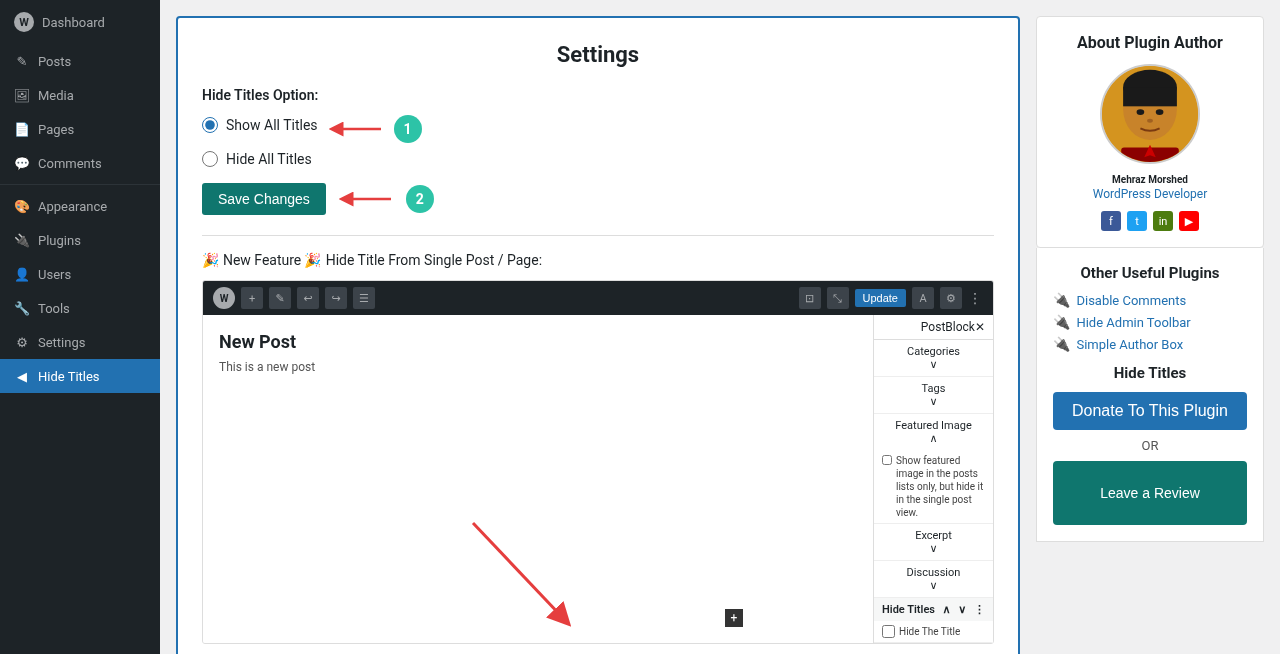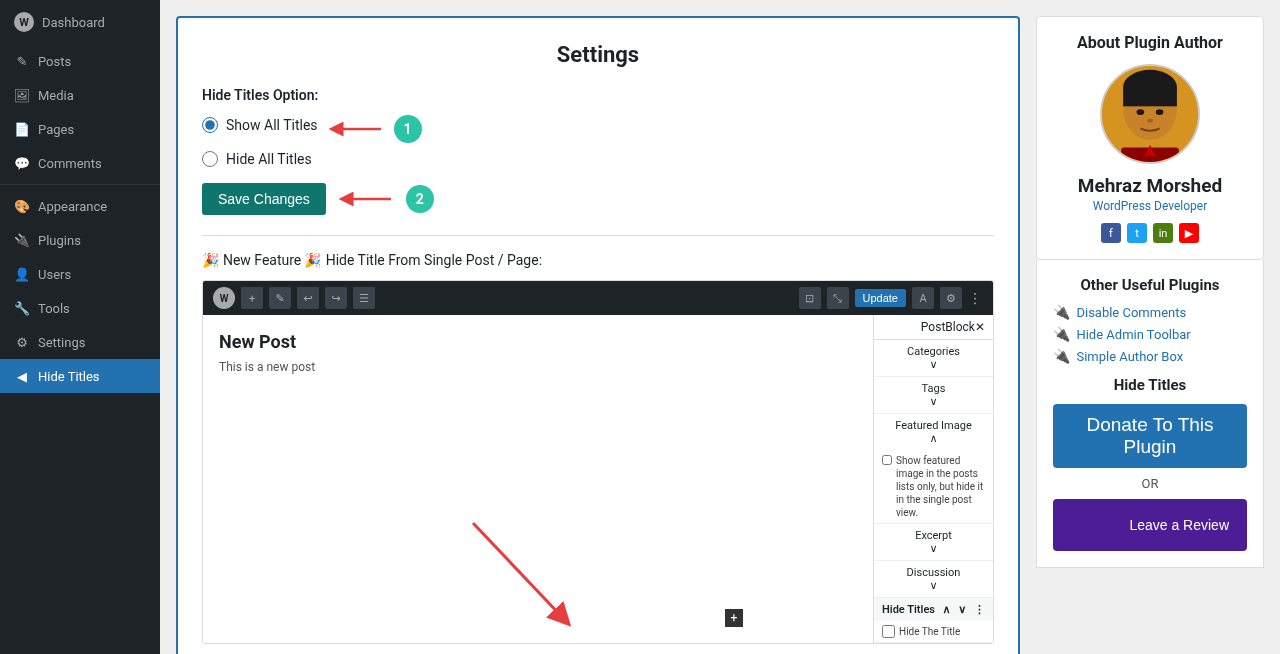--- a/index.html
+++ b/index.html
@@ -284,21 +284,21 @@
     .author-avatar {
       width: 100px; height: 100px;
       border-radius: 50%;
       overflow: hidden;
       margin: 0 auto 10px;
       background: #e0940d;
       border: 2px solid #ccc;
       display: flex; align-items: center; justify-content: center;
     }
     .author-name {
-      font-size: 19px;
+      font-size: 10px;
       font-weight: bold;
       color: #1d2327;
       margin-bottom: 2px;
     }
     .author-role {
       color: #2271b1;
       font-size: 12px;
       margin-bottom: 10px;
     }
     .social-icons { display: flex; gap: 6px; justify-content: center; margin-bottom: 0; }
@@ -345,43 +345,43 @@
       text-align: center;
       margin: 12px 0 10px;
     }
     .donate-btn {
       display: block;
       width: 100%;
       background: #2271b1;
       color: #fff;
       border: none;
       padding: 10px;
-      font-size: 19px;
+      font-size: 16px;
       border-radius: 4px;
       cursor: pointer;
       text-align: center;
       margin-bottom: 8px;
     }
     .or-text {
       text-align: center;
       color: #555;
       font-size: 13px;
       margin-bottom: 8px;
     }
     .review-btn {
       display: block;
       width: 100%;
-      background: #4c1d95;
+      background: #0f766e;
       color: #fff;
       border: none;
-      padding: 18px;
+      padding: 24px;
       font-size: 14px;
       border-radius: 4px;
       cursor: pointer;
-      text-align: right;
+      text-align: center;
     }
 
     
     .toolbar-dots { color: #a7aaad; font-size: 14px; letter-spacing: 1px; }
     .toolbar-spacer { flex: 1; }
   </style>
 </head>
 <body>
 
 <nav id="sidebar">

